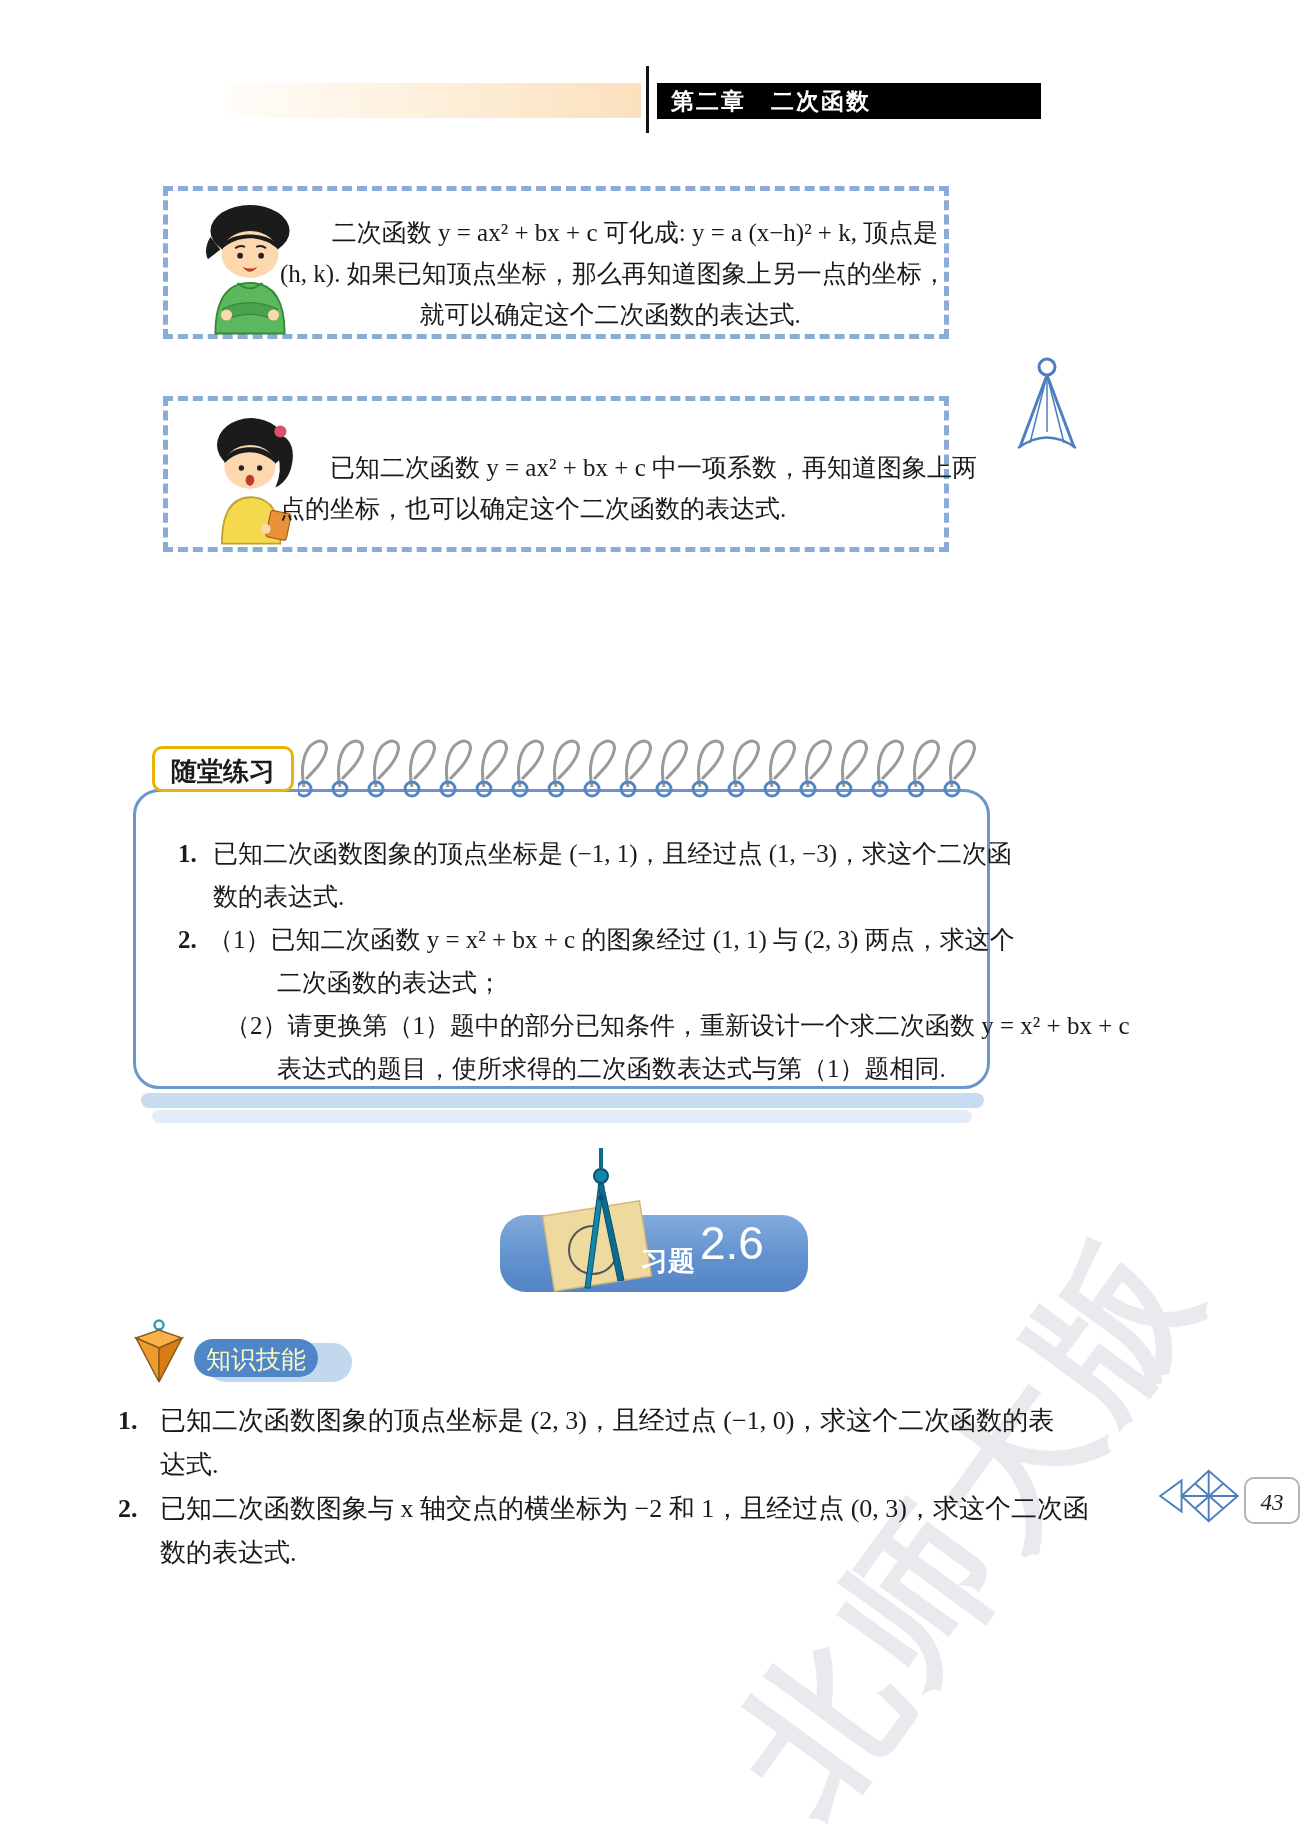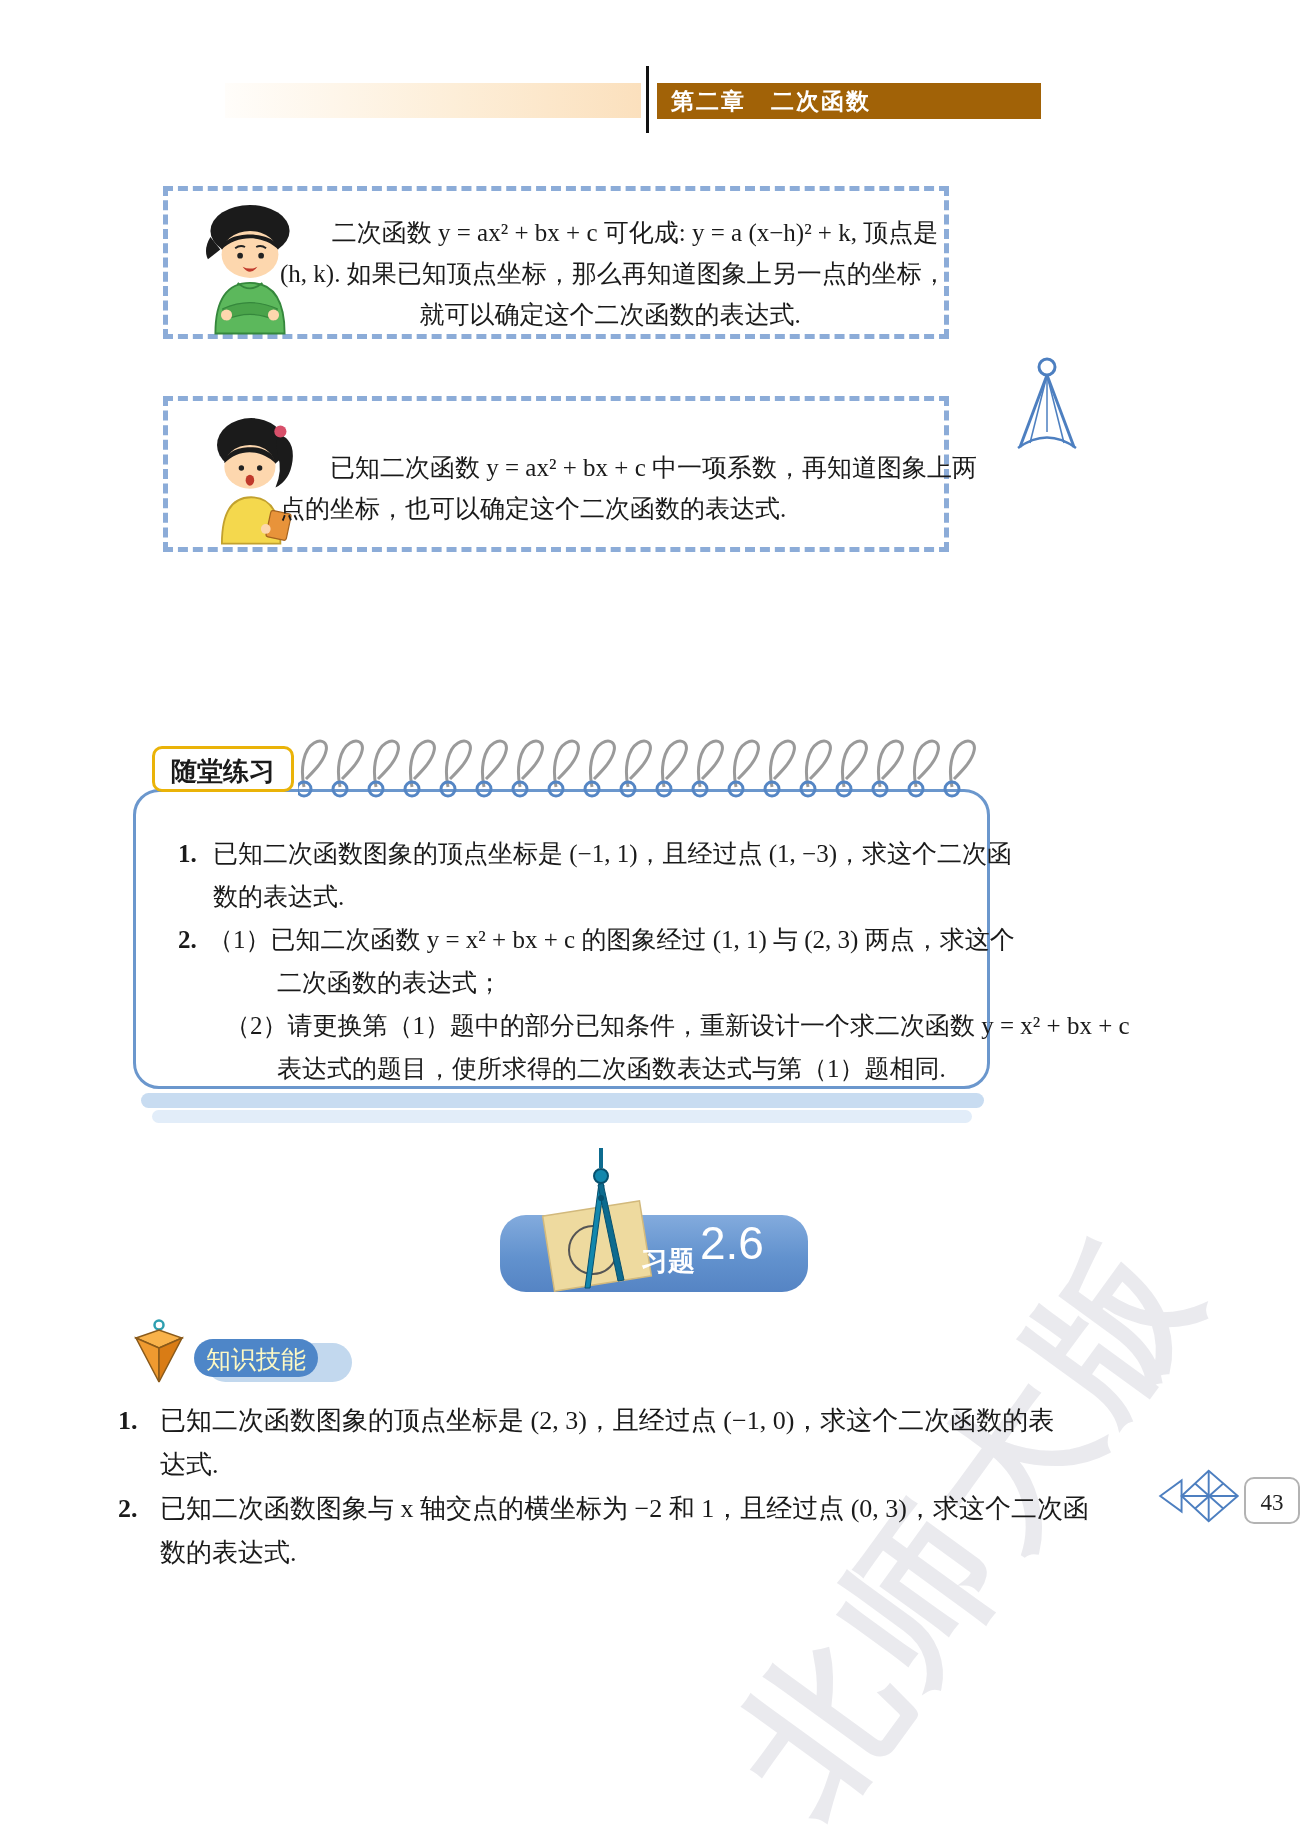--- a/index.html
+++ b/index.html
@@ -7,21 +7,21 @@
     position:relative; width:1304px; height:1842px; background:#ffffff;
     overflow:hidden; color:#1a1a1a;
     font-family:"Liberation Serif","DejaVu Serif",serif;
   }
   .abs { position:absolute; }
 
   
   .hdr-grad { left:225px; top:83px; width:416px; height:35px;
     background:linear-gradient(to right,#fffdfa 0%,#fdeed8 55%,#fbe0bd 100%); }
   .hdr-rule { left:646px; top:66px; width:3px; height:67px; background:#111; }
-  .hdr-banner { left:657px; top:83px; width:384px; height:36px; background:#a16207;
+  .hdr-banner { left:657px; top:83px; width:384px; height:36px; background:#000000;
     color:#fff; font-weight:bold; font-size:23px; line-height:36px; padding-left:14px;
     letter-spacing:2px; font-family:"Liberation Sans","DejaVu Sans",sans-serif; box-sizing:border-box; }
 
   
   .dialog { border:5px dashed #8cacd8; background:#fff; box-sizing:border-box; }
   .dlg1 { left:163px; top:186px; width:786px; height:153px; }
   .dlg2 { left:163px; top:396px; width:786px; height:156px; }
   .dlg-text { font-size:25px; line-height:41px; width:660px; }
   .dlg-text .line { white-space:nowrap; }
   .indent { text-indent:2em; }
@@ -52,21 +52,21 @@
   .skill-pill { left:194px; top:1339px; width:124px; height:38px; background:#4e86c8; border-radius:21px;
     color:#fef9c3; font-size:25px; font-weight:normal; text-align:center; line-height:41px;
     font-family:"Liberation Sans","DejaVu Sans",sans-serif; z-index:2; }
 
   
   .watermark { left:640px; top:1420px; width:660px; font-size:155px; letter-spacing:10px;
     color:rgba(148,150,168,0.20); transform:rotate(-54deg); white-space:nowrap;
     font-weight:bold; z-index:0; }
   .pagenum { left:1244px; top:1477px; width:56px; height:47px; border:2px solid #b3b3b3;
     border-radius:10px; text-align:center; line-height:47px; font-size:23px; color:#222;
-    background:#fff; box-sizing:border-box; z-index:2; }
+    background:#fff; box-sizing:border-box; z-index:2;font-style:italic; }
 </style>
 </head>
 <body>
 
 <div class="page">
 
   <div class="abs watermark">北师大版</div>
 
   <div class="abs hdr-grad"></div>
   <div class="abs hdr-rule"></div>

